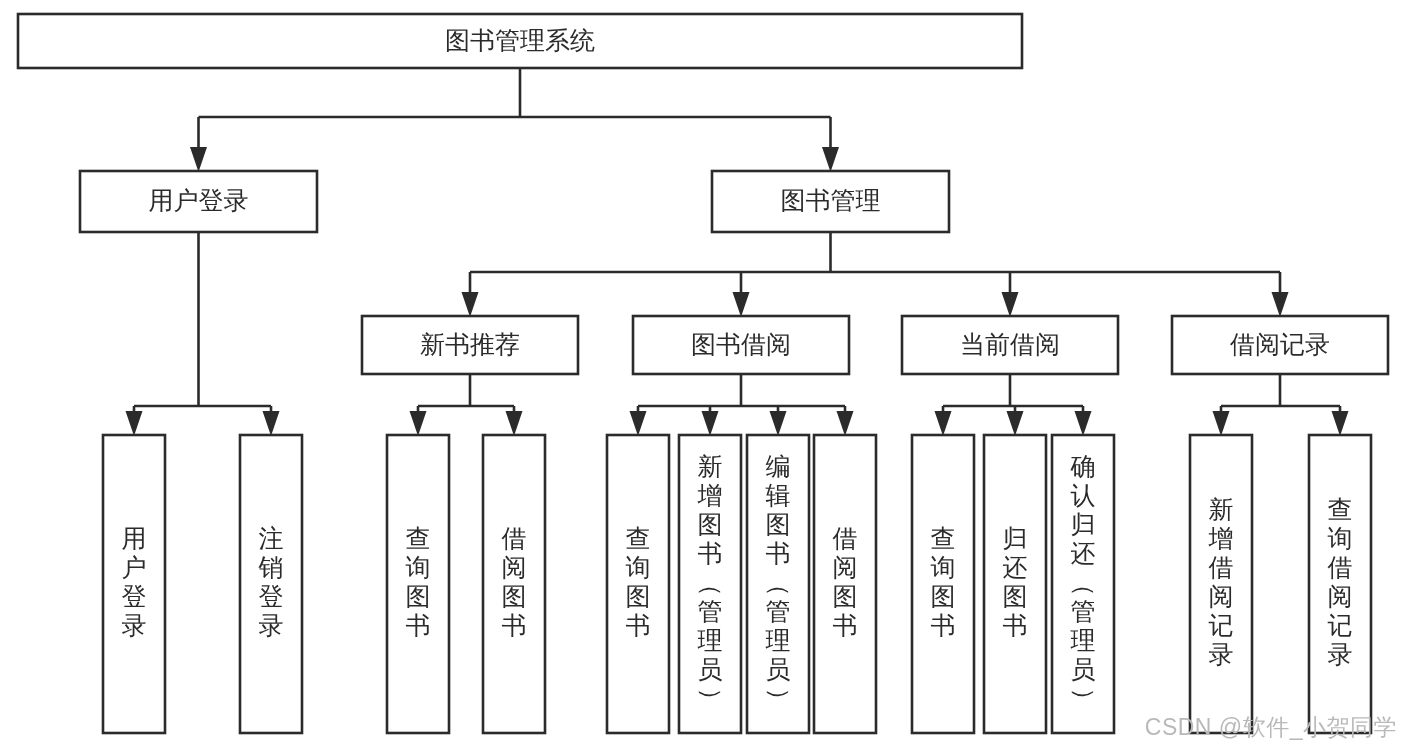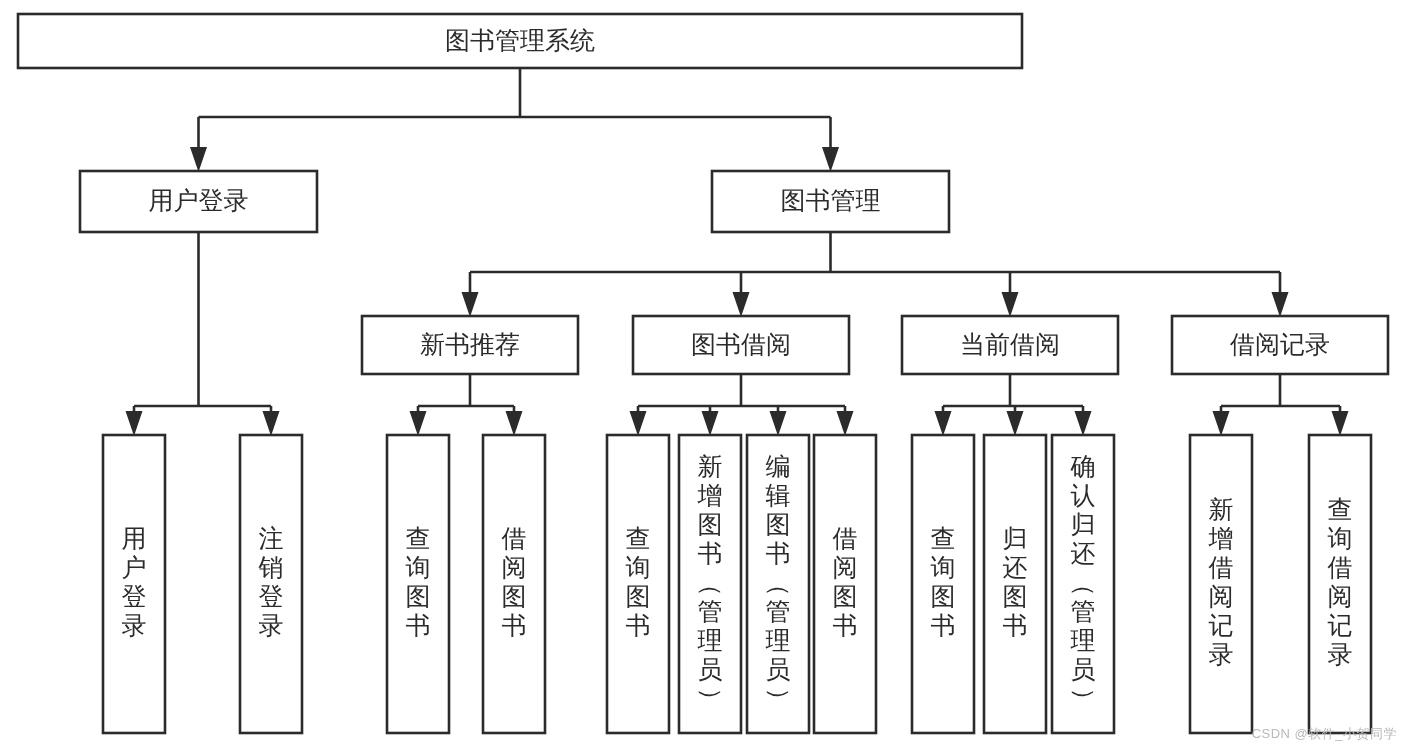--- a/index.html
+++ b/index.html
@@ -59,21 +59,21 @@
   }
   .arrow-head {
     fill: #2b2b2b;
     stroke: none;
   }
   .watermark {
     position: absolute;
     right: 8px;
     bottom: 4px;
     font-family: "Liberation Sans", "DejaVu Sans", sans-serif;
-    font-size: 13px;
+    font-size: 23px;
     color: #b9b9b9;
     white-space: nowrap;
     letter-spacing: 0.5px;
     user-select: none;
   }
 </style>
 </head>
 <body>
 
 <div id="diagram-root">

